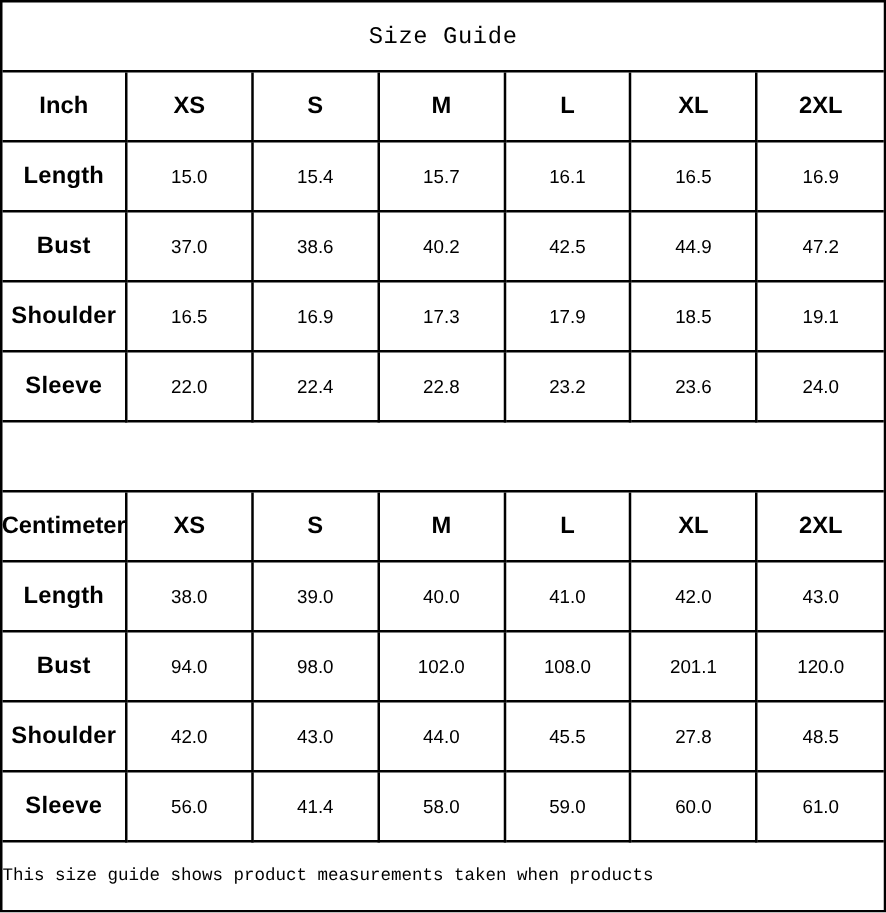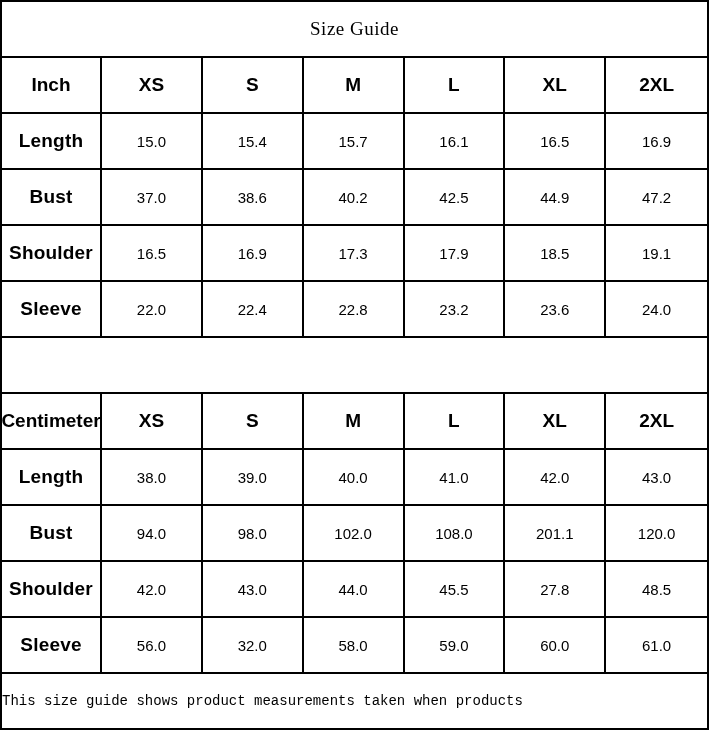--- a/index.html
+++ b/index.html
@@ -12,21 +12,21 @@
   .sheet {
     width: 709px; height: 730px;
     border: 2px solid #000000;
     background: #ffffff;
     display: flex; flex-direction: column;
   }
   .title-row {
     height: 56px; flex: 0 0 56px;
     border-bottom: 2px solid #000000;
     display: flex; align-items: center; justify-content: center;
-    font-family: Liberation Serif, serif;
+    font-family: Liberation Mono, monospace;
     font-size: 19px; letter-spacing: 0.5px;
   }
   .grid-table {
     flex: 0 0 280px;
     display: grid;
     grid-template-columns: 100px repeat(6, 1fr);
     grid-auto-rows: 56px;
   }
   .trow { display: contents; }
   .cell {
@@ -142,21 +142,21 @@
       <div class="cell">42.0</div>
       <div class="cell">43.0</div>
       <div class="cell">44.0</div>
       <div class="cell">45.5</div>
       <div class="cell">27.8</div>
       <div class="cell">48.5</div>
     </div>
     <div class="trow">
       <div class="cell rowlabel">Sleeve</div>
       <div class="cell">56.0</div>
-      <div class="cell">32.0</div>
+      <div class="cell">41.4</div>
       <div class="cell">58.0</div>
       <div class="cell">59.0</div>
       <div class="cell">60.0</div>
       <div class="cell">61.0</div>
     </div>
   </div>
 
   <div class="footer-row">
     <div class="footnote">
       <div>This size guide shows product measurements taken when products</div>

